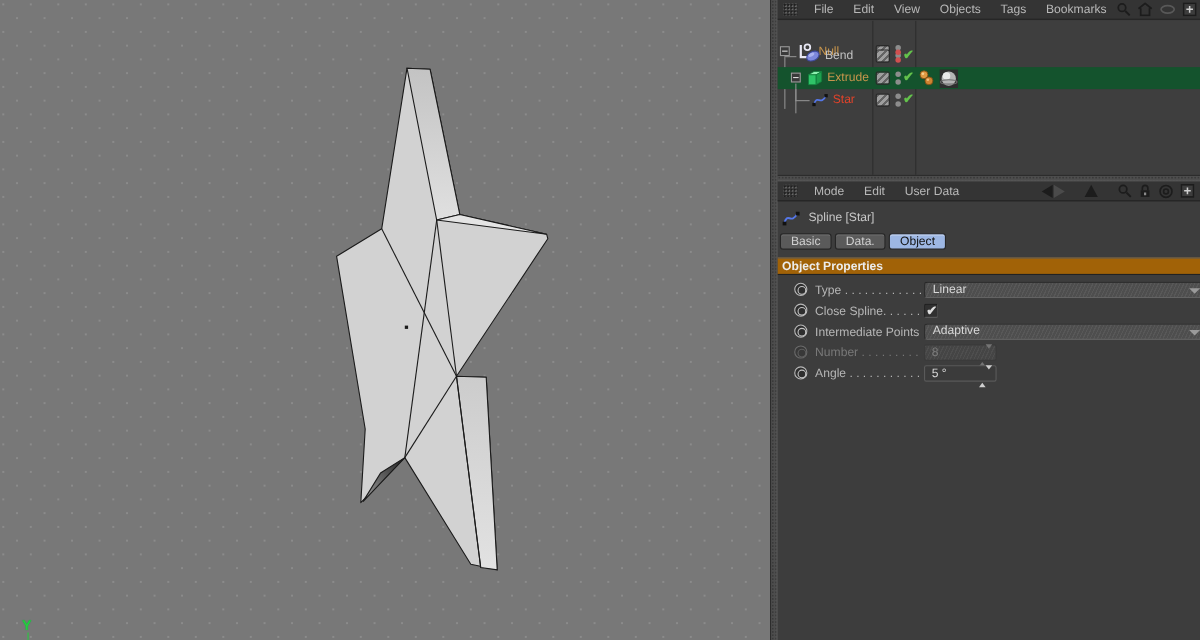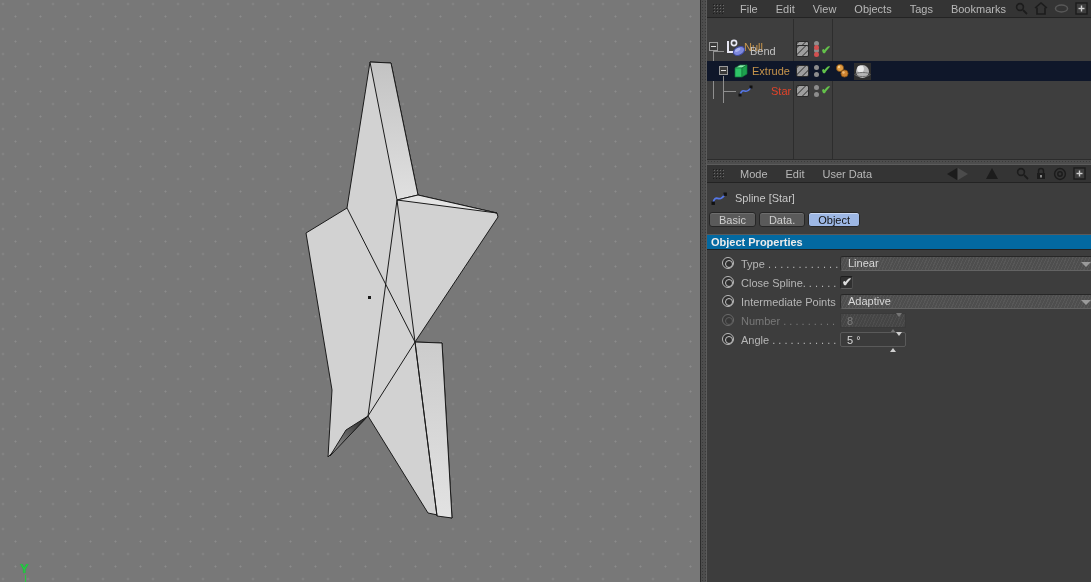--- a/index.html
+++ b/index.html
@@ -36,47 +36,47 @@
                      radial-gradient(#6a6a6a 1px, transparent 1px);
     background-size:3px 3px,3px 3px; background-position:0 0,1px 1px; }
   .mitem { padding:0 9px; cursor:default; }
   .mb-icons { margin-left:auto; display:flex; align-items:center; gap:6px; padding-right:5px; }
   .mb-icons svg { display:block; }
 
   
   .om-tree { position:absolute; left:0; top:19px; width:384px; height:140px; background:#3e3e3e; }
   .colline { position:absolute; top:0; width:1px; height:140px; background:#2d2d2d; }
   .orow { position:absolute; left:0; width:384px; height:20px; }
-  .orow.sel { background:#0f172a; }
+  .orow.sel { background:#14532d; }
   .treeline { position:absolute; background:#8f8f8f; }
   .expander { position:absolute; width:9px; height:9px; background:#3a3a3a; border:1px solid #9a9a9a; }
   .expander::after { content:""; position:absolute; left:1px; top:3px; width:5px; height:1px; background:#dcdcdc; }
   .objlabel { position:absolute; top:4px; font-size:11px; }
-  .c-orange { color:#c7954c; } .c-gray { color:#c2c2c2; } .c-red { color:#e0432a;margin-left:14px; }
+  .c-orange { color:#c7954c; } .c-gray { color:#c2c2c2; } .c-red { color:#e0432a; }
   .objicon { position:absolute; top:2px; width:16px; height:16px; }
   .layerbox { position:absolute; top:4px; width:13px; height:12px; border-radius:2px;
     background:repeating-linear-gradient(135deg,#636363 0 2px,#9e9e9e 2px 5px);
     border:1px solid #2a2a2a; }
   .vdots { position:absolute; width:5px; }
   .vdot { width:5px; height:5px; border-radius:50%; margin-bottom:2px; }
   .vdot.gray { background:#8d8d8d; } .vdot.red { background:#d25050; }
   .objcheck { position:absolute; top:2px; color:#63c24b; font-size:12px; font-weight:bold; }
   .objcheck::after { content:"\2714"; }
   .tagicon { position:absolute; top:2px; }
 
   
   .am-title { position:absolute; left:0; top:185px; width:384px; height:25px; display:flex;
     align-items:center; color:#c8c8c8; }
   .am-title svg { margin:0 7px 0 3px; }
   .tabs { position:absolute; left:2px; top:212px; height:15px; display:flex; gap:3px; }
   .tab { height:15px; line-height:14px; padding:0 9px; background:#5a5a5a; color:#cfcfcf;
     border:1px solid #262626; border-radius:3px; box-shadow:inset 0 1px 0 rgba(255,255,255,.12); }
   .tab.active { background:#9db7e4; color:#121212; font-weight:normal;
     box-shadow:inset 0 1px 0 rgba(255,255,255,.45); }
-  .sechead { position:absolute; left:0; top:234px; width:384px; height:16px; background:#0369a1;
+  .sechead { position:absolute; left:0; top:234px; width:384px; height:16px; background:#a16207;
     border-top:1px solid #5a5a5a; border-bottom:1px solid #222; color:#ececec; font-weight:bold;
     line-height:15px; padding-left:4px; }
 
   .prow { position:absolute; left:12px; width:384px; height:16px; }
   .pradio { position:absolute; left:3px; top:1px; width:12px; height:12px; border-radius:50%;
     border:1px solid #b9b9b9; background:#2e2e2e; }
   .pradio::after { content:""; position:absolute; left:2px; top:2px; width:6px; height:6px;
     border-radius:50%; border:1px solid #c4c4c4; }
   .prow.off .pradio { border-color:#6b6b6b; background:#383838; }
   .prow.off .pradio::after { border-color:#5e5e5e; }

